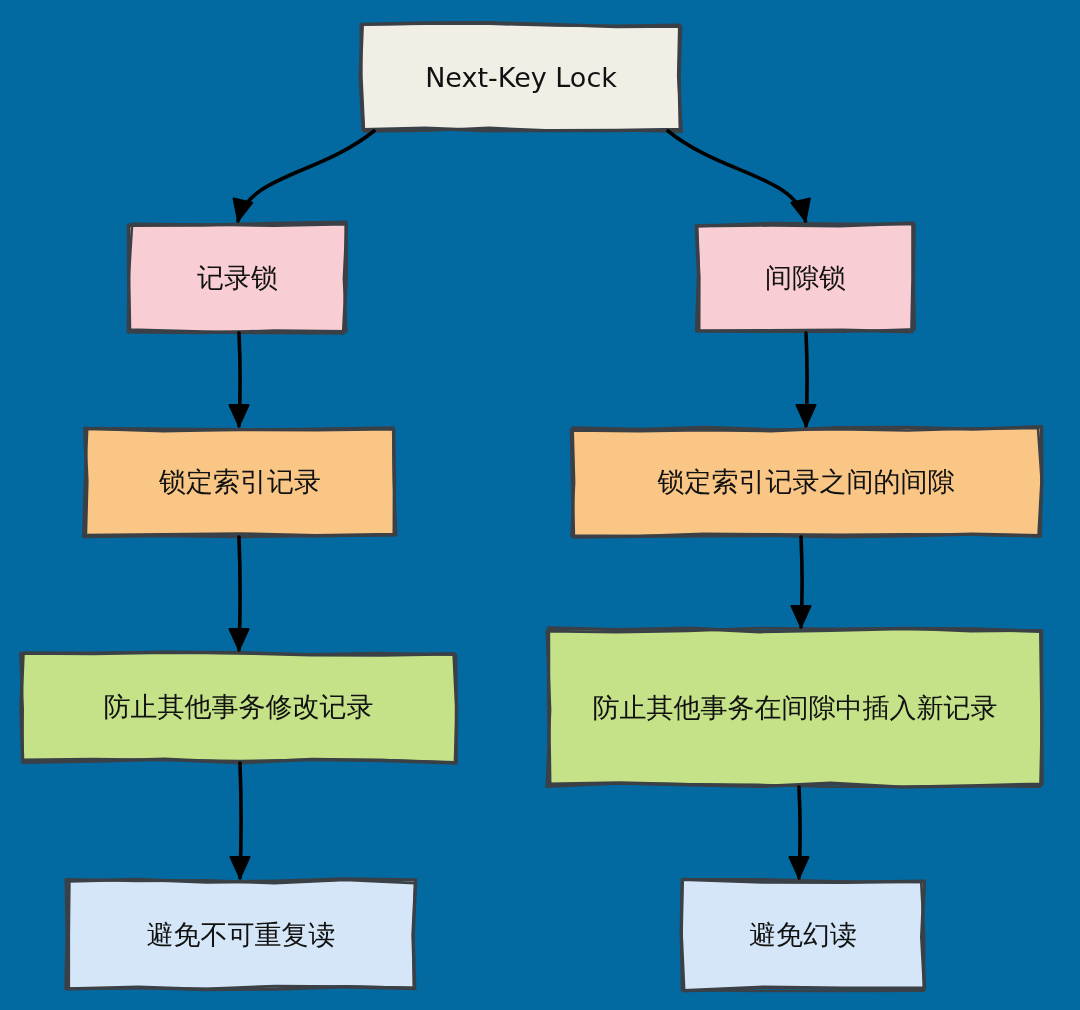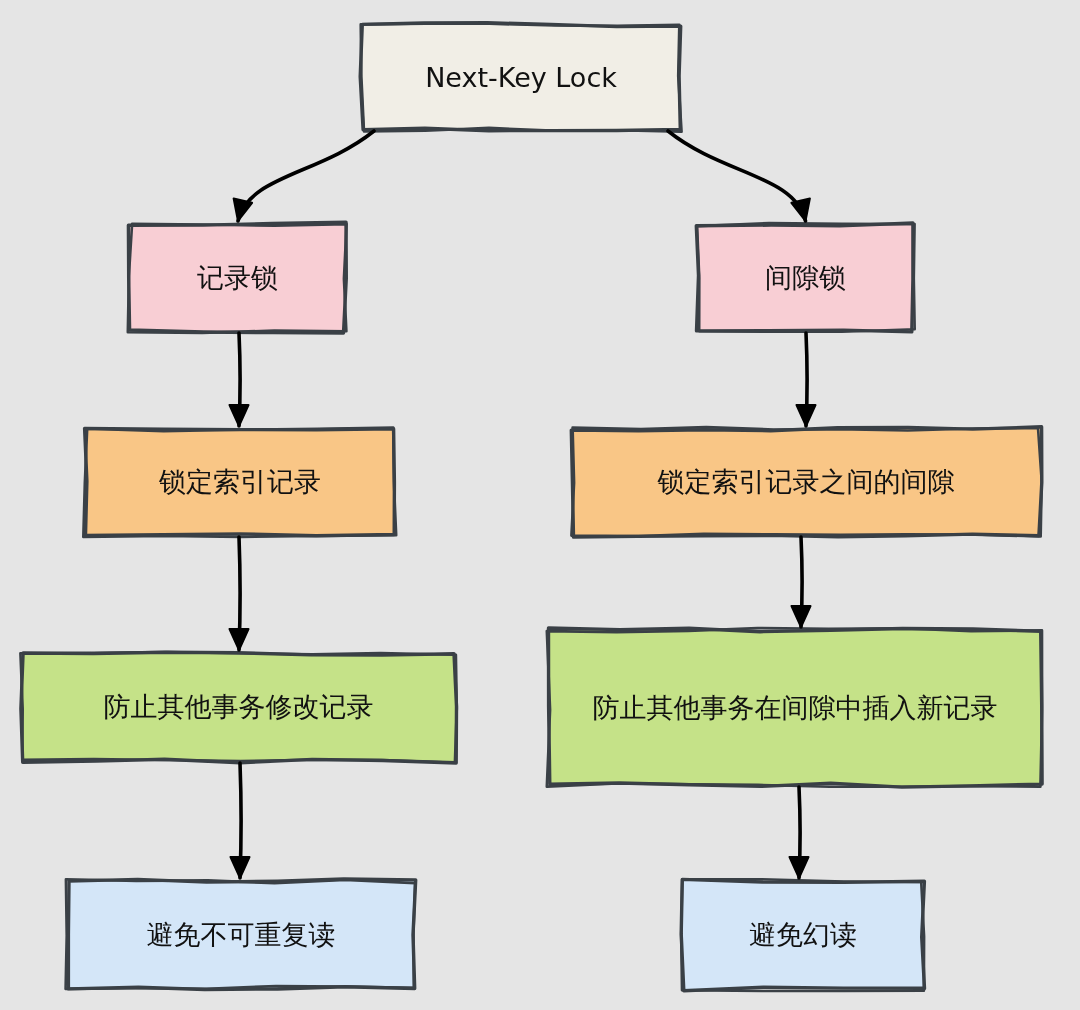--- a/index.html
+++ b/index.html
@@ -4,21 +4,21 @@
 <style>
   html, body {
     margin: 0;
     padding: 0;
     background: #fcfcf2;
   }
   .canvas {
     position: relative;
     width: 1080px;
     height: 1010px;
-    background: #e5e5e5;
+    background: #0369a1;
     overflow: hidden;
     font-family: "DejaVu Sans", "Liberation Sans", sans-serif;
   }
   .canvas svg {
     position: absolute;
     left: 0;
     top: 0;
   }
   .node-box {
     stroke-linejoin: round;

